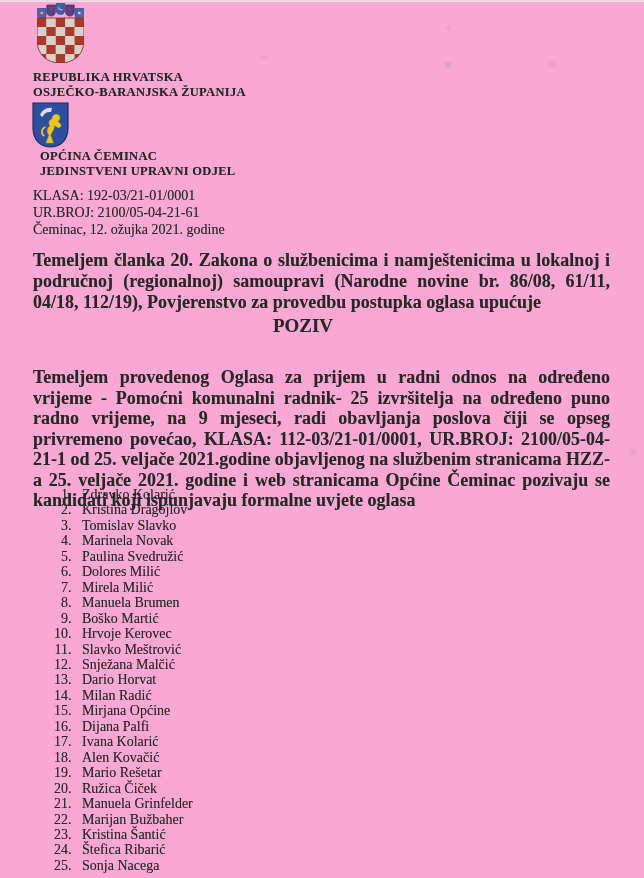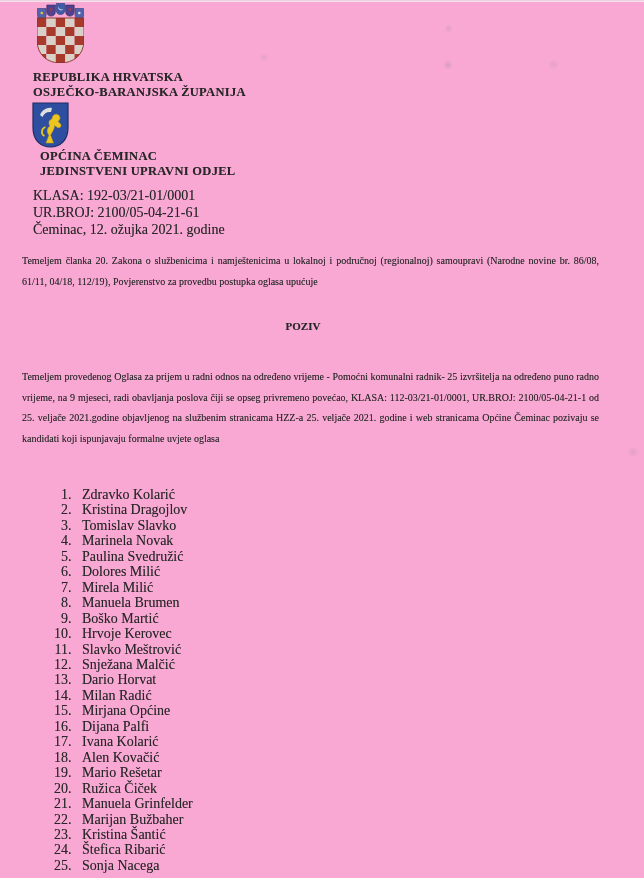--- a/index.html
+++ b/index.html
@@ -11,26 +11,26 @@
   .scan-edge { position:absolute; top:0; left:0; right:0; height:2px;
     background:linear-gradient(#dcdcdc,#ffffff); opacity:.7; }
   .coat { position:absolute; }
   #coat-hr { left:37px; top:2px; }
   #coat-muni { left:32px; top:102px; }
   .letterhead-text { position:absolute; font-weight:bold; font-size:12.5px;
     line-height:15px; letter-spacing:.3px; white-space:nowrap; }
   #state-lines { left:33px; top:70px; }
   #muni-lines { left:40px; top:149px; line-height:14.5px; }
   .meta { position:absolute; left:33px; top:188px; font-size:14px; line-height:16.8px; }
-  .para { position:absolute; left:22px; width:577px; margin:0; text-align:justify;
-    font-size:10px; }
+  .para { position:absolute; left:33px; width:577px; margin:0; text-align:justify;
+    font-size:18px;font-weight:bold; }
   #intro { top:250px; line-height:21px; }
   #body-par { top:367px; line-height:20.5px; }
   .heading { position:absolute; left:33px; top:317px; width:540px; text-align:center;
-    font-weight:bold; font-size:11px; line-height:18px; }
+    font-weight:bold; font-size:19px; line-height:18px; }
   ol.candidates { position:absolute; left:33px; top:487px; width:420px; margin:0;
     padding:0 0 0 42px; font-size:14px; line-height:15.45px; list-style:decimal; }
   ol.candidates li { padding-left:7px; }
   .smudge { position:absolute; border-radius:50%;
     background:radial-gradient(closest-side, rgba(130,130,130,.38), rgba(210,210,210,0));
     opacity:.55; }
   .s1 { left:444px; top:24px;  width:9px;  height:9px; }
   .s2 { left:443px; top:60px;  width:10px; height:10px; opacity:.75; }
   .s3 { left:547px; top:59px;  width:13px; height:11px; opacity:.4; }
   .s4 { left:259px; top:53px;  width:10px; height:9px;  opacity:.4; }

